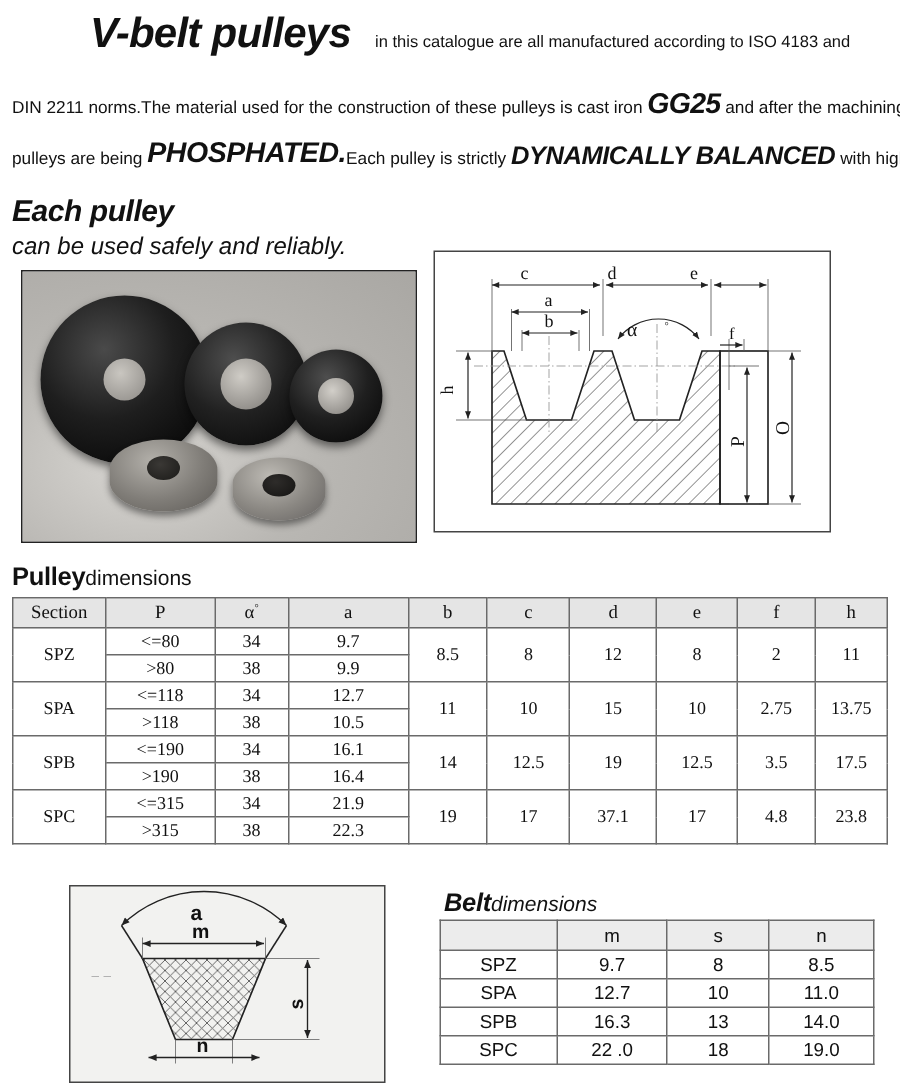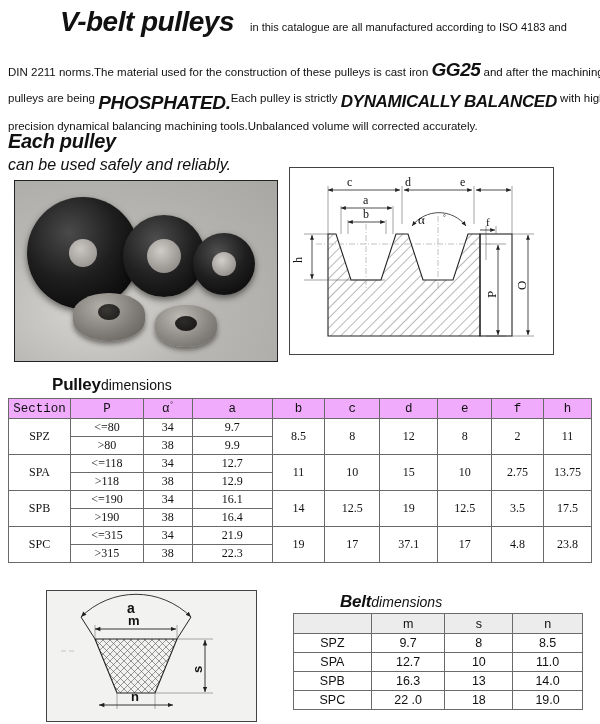--- a/index.html
+++ b/index.html
@@ -20,21 +20,21 @@
   .line{line-height:1.0;margin:0;}
   .l1{height:40px;display:flex;align-items:baseline;}
   .title-main{
     font-size:28px;font-weight:bold;font-style:italic;
     letter-spacing:-0.5px;margin-left:52px;white-space:nowrap;
   }
   .title-tail{font-size:11px;margin-left:16px;white-space:nowrap;}
   .b{font-weight:normal;}
   .l2{font-size:11.5px;margin-top:12px;white-space:nowrap;}
   .gg25{font-size:19px;font-weight:bold;font-style:italic;letter-spacing:-0.5px;}
-  .l3{font-size:11.5px;margin-top:14px;white-space:nowrap;display:flex;align-items:flex-start;}
+  .l3{font-size:11.5px;margin-top:14px;white-space:nowrap;display:flex;align-items:flex-end;}
   .phos{font-size:19px;font-weight:bold;font-style:italic;letter-spacing:-0.3px;}
   .dyn{font-size:17px;font-weight:bold;font-style:italic;letter-spacing:-0.3px;}
   .l4{font-size:11.5px;margin-top:9px;white-space:nowrap;}
 
   .sub-head{
     position:absolute;left:8px;top:130px;
     font-size:20px;font-weight:bold;font-style:italic;letter-spacing:-0.3px;
   }
   .sub-text{position:absolute;left:8px;top:156px;font-size:16px;font-style:italic;}
 
@@ -74,37 +74,37 @@
      background:radial-gradient(ellipse at 40% 35%,#2e2c2a,#141312);}
 
   
   .draw-frame{
     position:absolute;left:289px;top:167px;width:263px;height:186px;
     border:1.3px solid #444;background:#fff;
   }
   .draw-frame svg{display:block;}
 
   
-  .cap{position:absolute;font-size:15.5px;margin-left:44px;}
+  .cap{position:absolute;font-size:15.5px;}
   .cap b{font-size:17px;font-weight:bold;letter-spacing:-0.2px;}
   .cap span{font-size:14px;}
   #pulley-cap{left:8px;top:375px;}
   #belt-cap{left:296px;top:592px;font-style:italic;}
 
   
   table{border-collapse:collapse;}
   .tbl{
     position:absolute;font-size:11.5px;color:#111;
     border:1px solid #4a4a4a;
   }
   .tbl th,.tbl td{
     border:1px solid #6a6a6a;text-align:center;vertical-align:middle;
     font-weight:normal;padding:0;
   }
-  .tbl th{background:#f0abfc;font-family:Liberation Mono, monospace;font-size:12.5px;height:19px;}
+  .tbl th{background:#e5e5e5;font-family:Liberation Serif, serif;font-size:12.5px;height:19px;}
   #pulley-table{left:8px;top:398px;width:584px;}
   #pulley-table td{height:17px;font-family:"Liberation Serif",serif;font-size:12px;}
   #pulley-table td.sec{font-size:12px;}
   .sup{font-size:7px;vertical-align:super;}
 
   #belt-table{left:293px;top:613px;width:290px;}
   #belt-table th{height:19px;font-family:"Liberation Sans",sans-serif;font-size:12.5px;background:#ececec;}
   #belt-table td{height:18px;font-family:"Liberation Sans",sans-serif;font-size:12.5px;}
 
   
@@ -137,21 +137,20 @@
     </div>
 
     <div class="line l3">
       <span>pulleys are being</span>&nbsp;
       <span class="phos">PHOSPHATED.</span>
       <span>Each pulley is strictly</span>&nbsp;
       <span class="dyn">DYNAMICALLY BALANCED</span>&nbsp;
       <span>with high</span>
     </div>
 
-    <div class="line l4">precision dynamical balancing machining tools.Unbalanced volume will corrected accurately.</div>
   </div>
 
   <div class="sub-head">Each pulley</div>
   <div class="sub-text">can be used safely and reliably.</div>
 
   <div class="photo-frame">
     <div class="photo-inner">
       <div class="pl p1">
           <div class="hub"></div>
         </div>
@@ -300,21 +299,21 @@
         <td rowspan="2">11</td>
         <td rowspan="2">10</td>
         <td rowspan="2">15</td>
         <td rowspan="2">10</td>
         <td rowspan="2">2.75</td>
         <td rowspan="2">13.75</td>
       </tr>
       <tr>
         <td>&gt;118</td>
         <td>38</td>
-        <td>12.9</td>
+        <td>10.5</td>
       </tr>
 
       <tr>
         <td class="sec" rowspan="2">SPB</td>
         <td>&lt;=190</td>
         <td>34</td>
         <td>16.1</td>
         <td rowspan="2">14</td>
         <td rowspan="2">12.5</td>
         <td rowspan="2">19</td>

